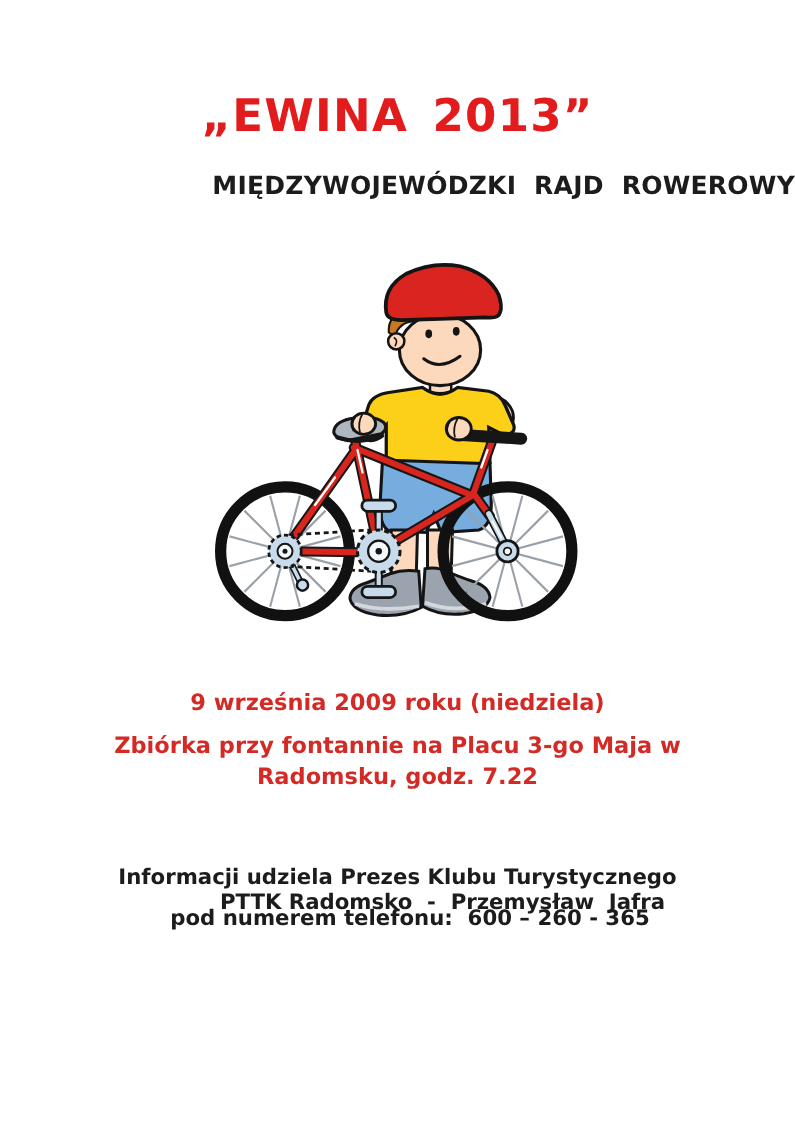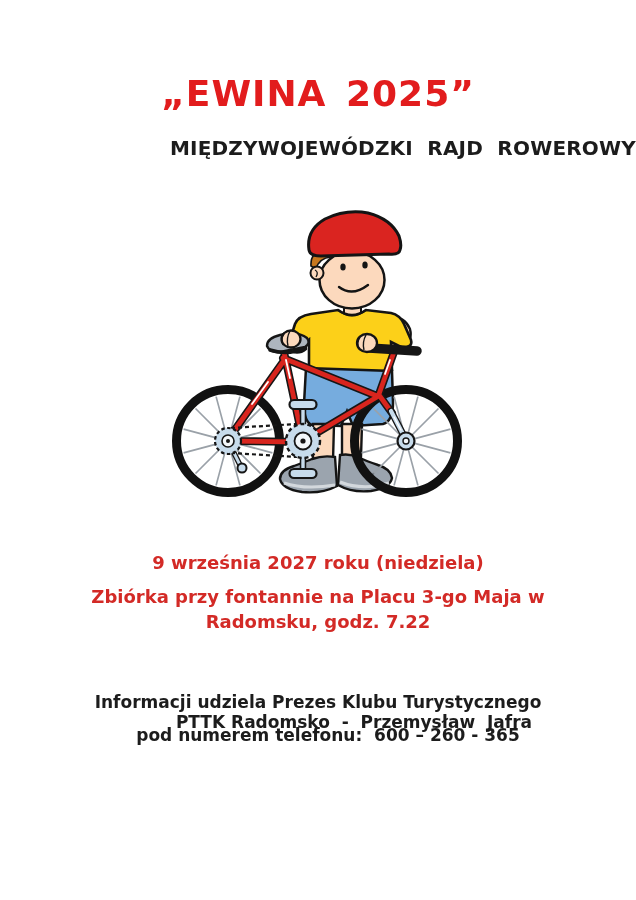--- a/index.html
+++ b/index.html
@@ -43,21 +43,21 @@
   .info-line3{top:725px;padding-left:10px;}
   .illustration{
     position:absolute;
     left:156px;top:198px;
     width:316px;height:316px;
   }
 </style>
 </head>
 <body>
 
-<div class="line title">„EWINA 2025”</div>
+<div class="line title">„EWINA 2013”</div>
 <div class="line subtitle">MIĘDZYWOJEWÓDZKI  RAJD  ROWEROWY</div>
 
 <svg class="illustration" viewBox="156 198 316 316" role="img" aria-label="Chłopiec w czerwonym kasku stojący za czerwonym rowerem">
 
   <g>
 
     <path d="M344,298 L344,314 Q352,319 361,314 L361,296 Z" fill="#fcd9bd" stroke="#141414" stroke-width="2"></path>
 
     <ellipse cx="352" cy="280" rx="32.5" ry="28.5" fill="#fcd9bd" stroke="#141414" stroke-width="2.5"></ellipse>
 
@@ -161,19 +161,19 @@
       <ellipse cx="291" cy="339" rx="9.5" ry="8.5" fill="#fcd9bd" stroke="#141414" stroke-width="2.3"></ellipse>
       <path d="M284,334 Q280,339 283,345 M290,331 Q286,338 288,346" fill="none" stroke="#141414" stroke-width="1.4"></path>
     </g>
     <g>
       <ellipse cx="367" cy="343" rx="10" ry="9" fill="#fcd9bd" stroke="#141414" stroke-width="2.3"></ellipse>
       <path d="M360,337 Q356,343 359,349 M366,335 Q362,342 364,350" fill="none" stroke="#141414" stroke-width="1.4"></path>
     </g>
   </g>
 </svg>
 
-<div class="line red-line date-line">9 września 2027 roku (niedziela)</div>
+<div class="line red-line date-line">9 września 2009 roku (niedziela)</div>
 <div class="line red-line meet-line1">Zbiórka przy fontannie na Placu 3-go Maja w</div>
 <div class="line red-line meet-line2">Radomsku, godz. 7.22</div>
 
 <div class="line black-line info-line1">Informacji udziela Prezes Klubu Turystycznego</div>
 <div class="line black-line info-line2">PTTK Radomsko  -  Przemysław  Jafra</div>
 <div class="line black-line info-line3">pod numerem telefonu:  600 – 260 - 365</div>
 
 </body></html>

